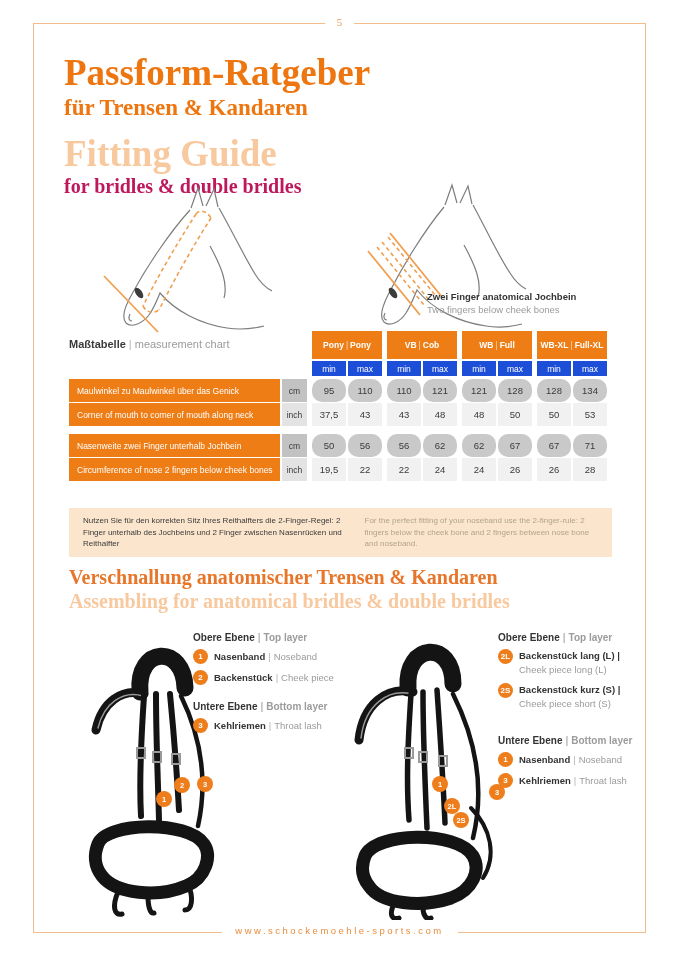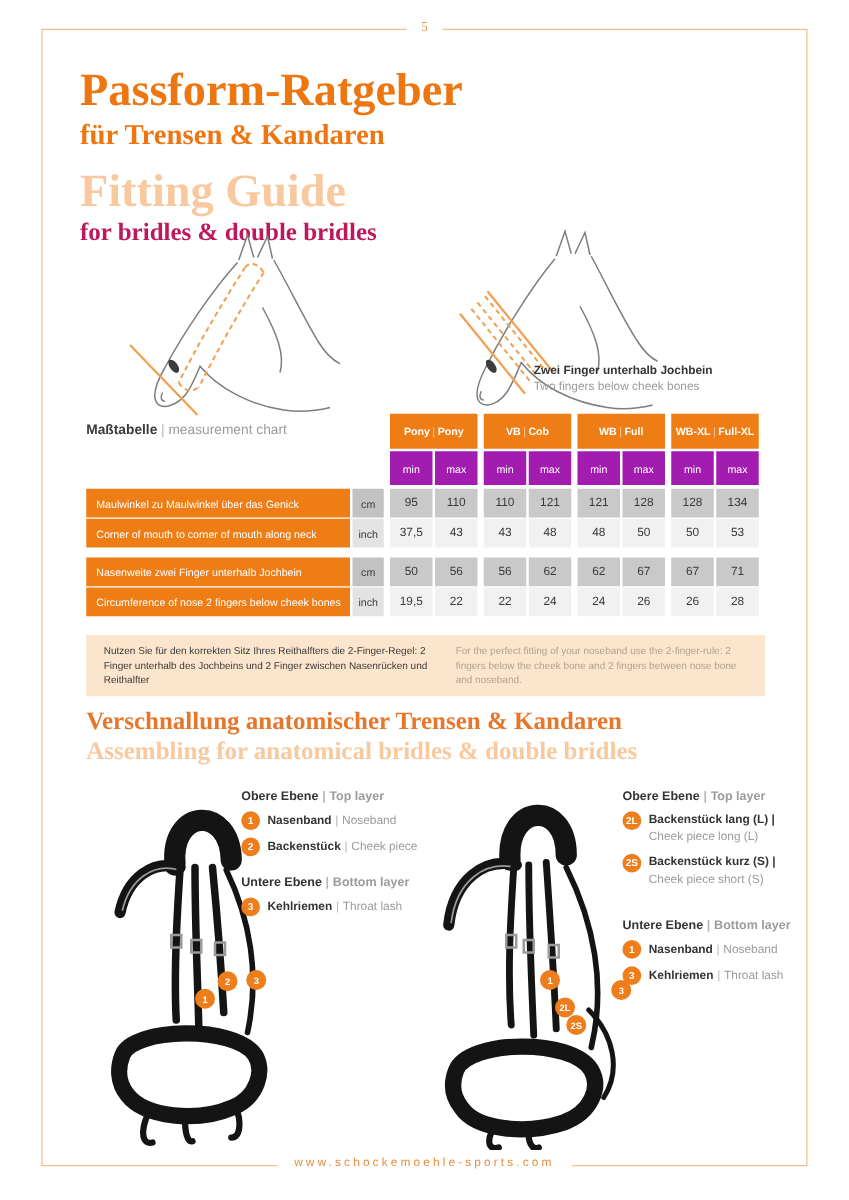--- a/index.html
+++ b/index.html
@@ -35,35 +35,35 @@
   .hd-spacer{width:238px;padding-top:7px;font-size:11px;}
   .hd-spacer .b{font-weight:bold;color:#3a3a3a;}
   .hd-spacer .s{color:#b5b5b5;padding:0 3px;}
   .hd-spacer .g{color:#9b9b9b;}
   .hbox{width:70px;margin-left:5px;height:28px;background:#ef7d16;color:#fff;
         font-size:8.5px;font-weight:bold;display:flex;align-items:center;justify-content:center;
         white-space:nowrap;}
   .hbox .s{opacity:.65;padding:0 2px;font-weight:normal;}
   .mmrow{margin-top:2px;}
   .mmgrp{width:70px;margin-left:5px;display:flex;}
-  .mmcell{width:34px;height:27px;background:#a21caf;color:#fff;font-size:8.5px;
+  .mmcell{width:34px;height:15px;background:#1d4ed8;color:#fff;font-size:8.5px;
           display:flex;align-items:center;justify-content:center;}
   .mmcell+.mmcell{margin-left:2px;text-align:center;}
   .drow{margin-top:1px;}
   .drow.first{margin-top:3px;}
   .drow.block-gap{margin-top:8px;}
   .c-label{width:236px;height:23px;background:#ef7d16;color:#fff;font-size:8.5px;
            display:flex;align-items:center;padding-left:8px;box-sizing:border-box;}
   .c-unit{width:28px;height:23px;margin-left:2px;font-size:8.5px;color:#3a3a3a;
           display:flex;align-items:center;justify-content:center;}
   .grp{width:70px;margin-left:5px;display:flex;}
   .cell{width:34px;height:23px;font-size:9.5px;color:#3a3a3a;
         display:flex;align-items:center;justify-content:center;}
   .cell+.cell{margin-left:2px;}
-  .shade-dark{background:#c9c9c9;}
+  .shade-dark{background:#c9c9c9;border-radius:10px;}
   .shade-light{background:#f1f1f1;}
   .unit-dark{background:#c2c2c2;}
   .unit-light{background:#e3e3e3;}
 
   
   .tipbox{position:absolute;left:69px;top:508px;width:543px;min-height:46px;
           background:#fbe5cc;box-sizing:border-box;padding:7px 14px;
           display:flex;gap:20px;align-items:flex-start;}
   .tip-de{flex:1.12;font-size:8px;line-height:1.45;color:#3a3a3a;}
   .tip-en{flex:1;font-size:8px;line-height:1.45;color:#b3a38d;}
@@ -151,21 +151,21 @@
         <path d="M42,50 L94,114"></path>
       </g>
       <g fill="none" stroke="#f0a050" stroke-width="1.6" stroke-dasharray="4 3">
         <path d="M29,64 L76,122"></path>
         <path d="M34,59 L81,117"></path>
         <path d="M40,54 L87,112"></path>
       </g>
     </svg>
   </div>
   <div class="diag-label" style="left:427px;top:291px;">
-    <div class="dl-de">Zwei Finger unterhalb Jochbein</div>
+    <div class="dl-de">Zwei Finger anatomical Jochbein</div>
     <div class="dl-en">Two fingers below cheek bones</div>
   </div>
 
   <div class="mtable">
     <div class="trow">
       <div class="hd-spacer">
         <span class="b">Maßtabelle</span><span class="s">|</span><span class="g">measurement chart</span>
       </div>
       <div class="hbox">
           <span>Pony</span>

